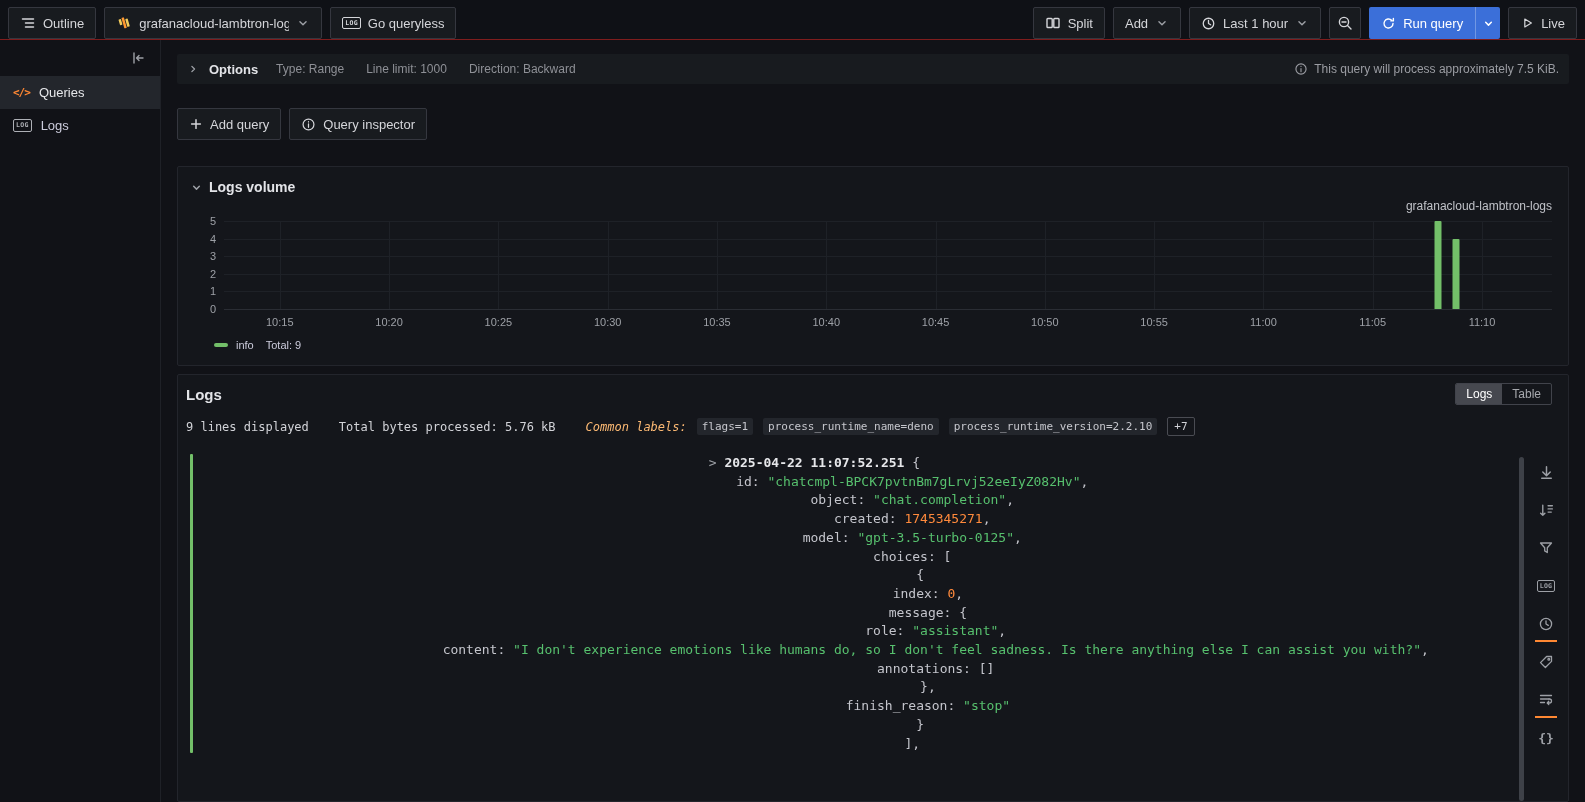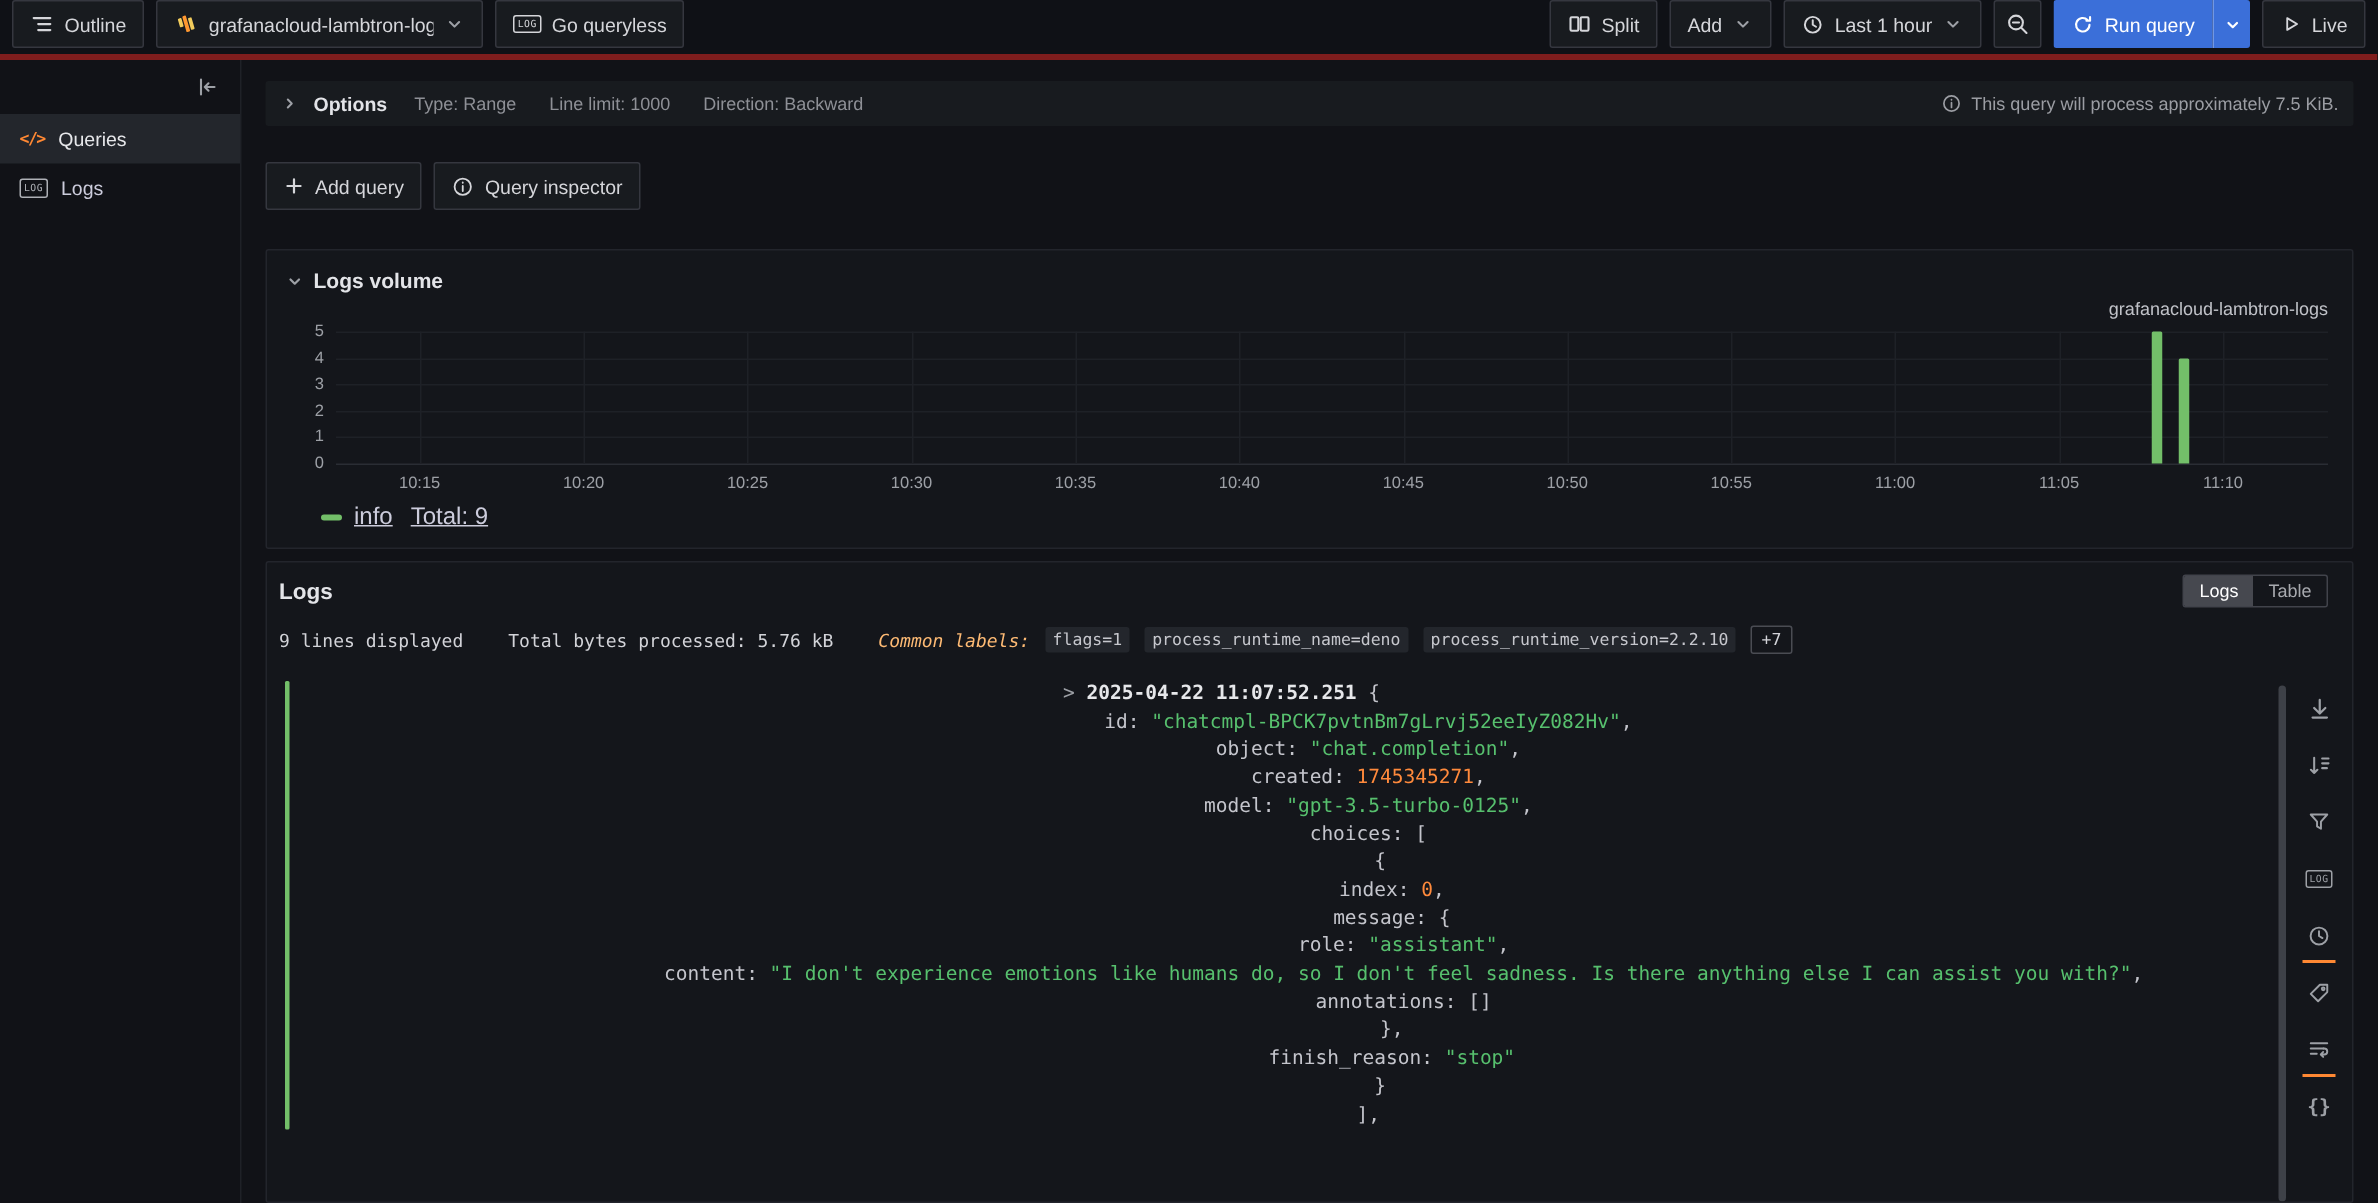--- a/index.html
+++ b/index.html
@@ -7,37 +7,37 @@
     --border:#23252c; --btn-border:#35373f; --text:#ccccdc; --text-strong:#e3e4e8;
     --muted:#8e9096; --blue:#3b6fd9; --green:#73bf69; --orange:#ff8833;
   }
   *{margin:0;padding:0;box-sizing:border-box;}
   html,body{width:1585px;height:802px;overflow:hidden;background:var(--canvas);
     font-family:"Liberation Sans","DejaVu Sans",sans-serif;color:var(--text);font-size:13px;}
   svg{display:block;}
   .app{width:1585px;height:802px;display:flex;flex-direction:column;}
 
   
-  .topbar{flex:0 0 40px;background:#0f1116;border-bottom:4px solid #7f1d1d;
-    display:flex;align-items:flex-start;padding:0 8px;gap:8px;}
+  .topbar{flex:0 0 40px;background:#0f1116;border-bottom:1px solid #7f1d1d;
+    display:flex;align-items:flex-end;padding:0 8px;gap:8px;}
   .btn{display:inline-flex;align-items:center;gap:7px;height:32px;padding:0 11px;
     background:var(--btn);border:1px solid var(--btn-border);border-radius:2px;
     color:#d5d6da;font-size:13px;font-weight:500;cursor:pointer;white-space:nowrap;}
   .icon-btn{width:32px;justify-content:center;padding:0;}
   .chev-ic{color:#9da0a6;}
   .ds-name{max-width:150px;overflow:hidden;white-space:nowrap;}
   .right-cluster{margin-left:auto;display:flex;align-items:center;gap:8px;}
   .run-query{display:flex;height:32px;border-radius:2px;overflow:hidden;cursor:pointer;}
   .run-query .rq-main{display:flex;align-items:center;gap:7px;background:var(--blue);
     color:#fff;padding:0 12px;font-weight:500;}
   .run-query .rq-caret{width:25px;display:flex;align-items:center;justify-content:center;
     background:var(--blue);border-left:1px solid rgba(255,255,255,.28);color:#fff;}
   .log-badge{display:inline-flex;align-items:center;justify-content:center;
     border:1.4px solid currentColor;border-radius:2px;font-family:"DejaVu Sans Mono",monospace;
-    font-size:6.5px;font-weight:400;padding:2px 2px;letter-spacing:.3px;line-height:1;}
+    font-size:6.5px;font-weight:700;padding:2px 2px;letter-spacing:.3px;line-height:1;}
 
   
   .body-row{flex:1;display:flex;min-height:0;}
   .sidebar{flex:0 0 161px;border-right:1px solid #1f2127;padding-top:6px;}
   .collapse-row{display:flex;justify-content:flex-end;padding:4px 14px 10px;color:#9da0a6;cursor:pointer;}
   .side-item{display:flex;align-items:center;gap:9px;height:33px;padding:0 13px;
     font-size:13px;color:var(--text);cursor:pointer;}
   .side-item.selected{background:#23262c;color:#e6e7ea;}
   .code-glyph{color:var(--orange);font-family:"DejaVu Sans Mono",monospace;
     font-size:11px;font-weight:700;letter-spacing:-1px;}
@@ -65,21 +65,21 @@
   .y-tick{position:absolute;right:8px;transform:translateY(-50%);font-size:11px;color:#9da0a6;}
   .plot{flex:1;position:relative;height:88px;}
   .h-grid{position:absolute;left:0;right:0;height:1px;background:#1e2127;}
   .h-grid.base{background:#2a2d34;}
   .v-grid{position:absolute;top:0;bottom:0;width:1px;background:#1e2127;}
   .vbar{position:absolute;bottom:0;width:7px;transform:translateX(-50%);border-radius:1px 1px 0 0;}
   .x-axis-row{display:flex;}
   .x-axis-spacer{flex:0 0 34px;}
   .x-axis{flex:1;position:relative;height:24px;}
   .x-tick{position:absolute;top:7px;transform:translateX(-50%);font-size:11px;color:#9da0a6;}
-  .legend-row{display:flex;align-items:center;gap:8px;height:24px;padding-left:24px;font-size:16px;text-decoration:underline;}
+  .legend-row{display:flex;align-items:center;gap:8px;height:24px;padding-left:24px;font-size:11px;}
   .legend-swatch{width:14px;height:4px;border-radius:2px;background:var(--green);}
   .legend-total{margin-left:4px;color:var(--text);}
 
   
   .logs-panel{margin-top:8px;flex:1;min-height:0;padding:8px 0 0 8px;position:relative;overflow:hidden;}
   .logs-head{display:flex;align-items:center;padding-right:16px;}
   .logs-title{font-size:15px;font-weight:600;color:var(--text-strong);}
   .view-toggle{margin-left:auto;display:flex;border:1px solid #41434b;border-radius:2px;overflow:hidden;font-size:12px;}
   .view-toggle .seg{padding:3px 10px;color:#a7a9ae;background:transparent;cursor:pointer;}
   .view-toggle .seg.selected{background:#46484f;color:#fff;}

